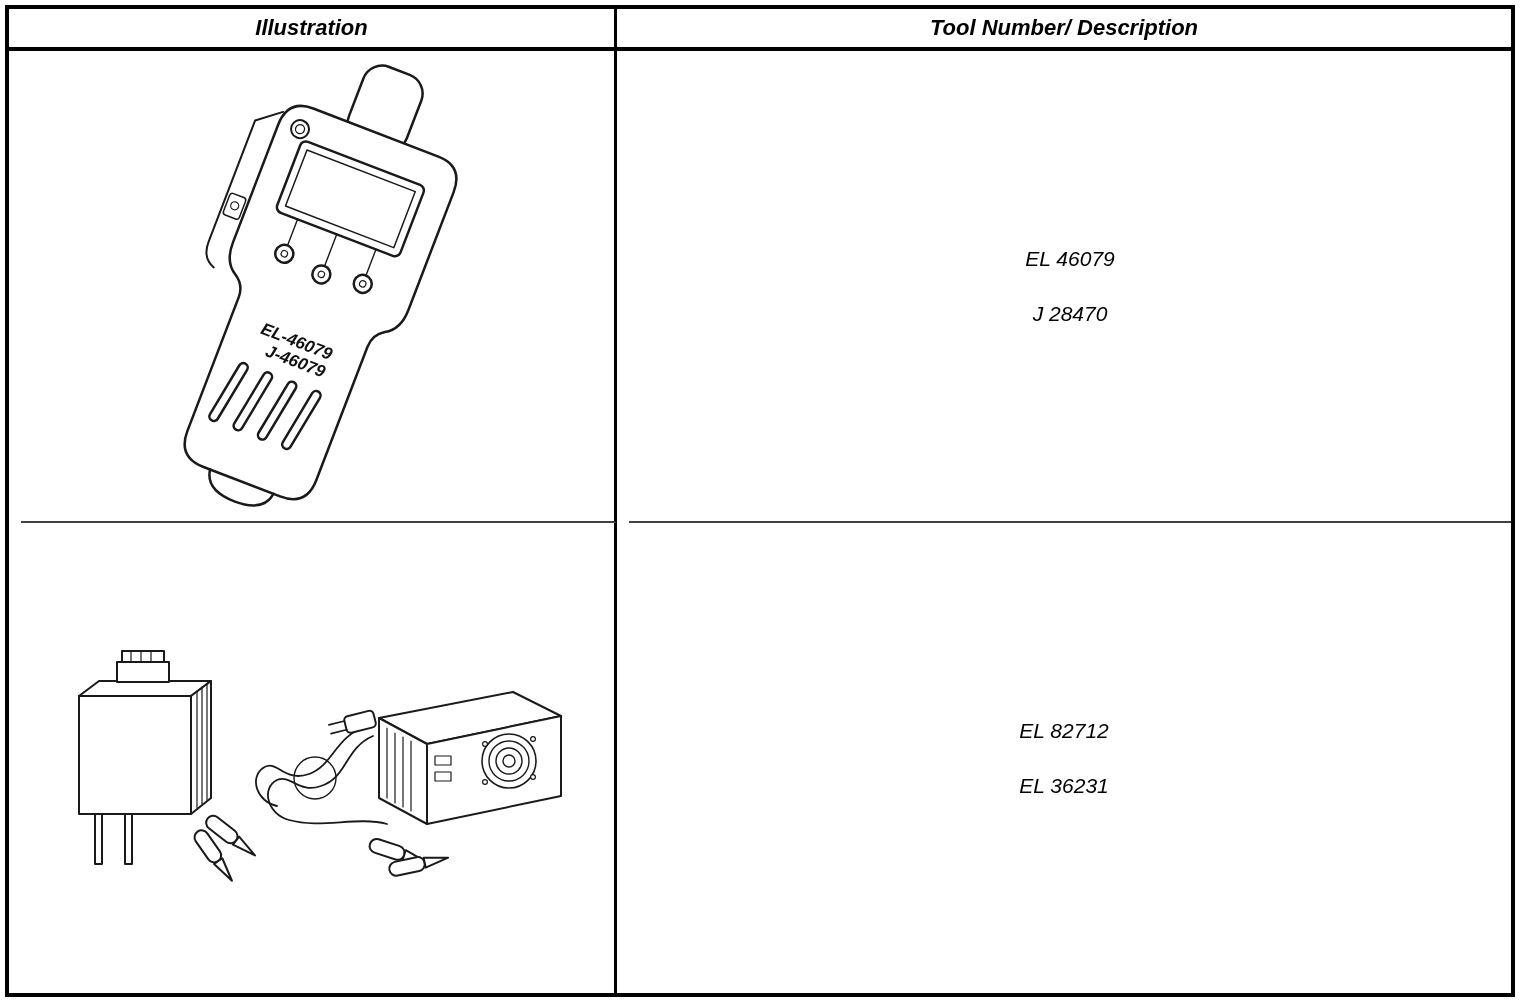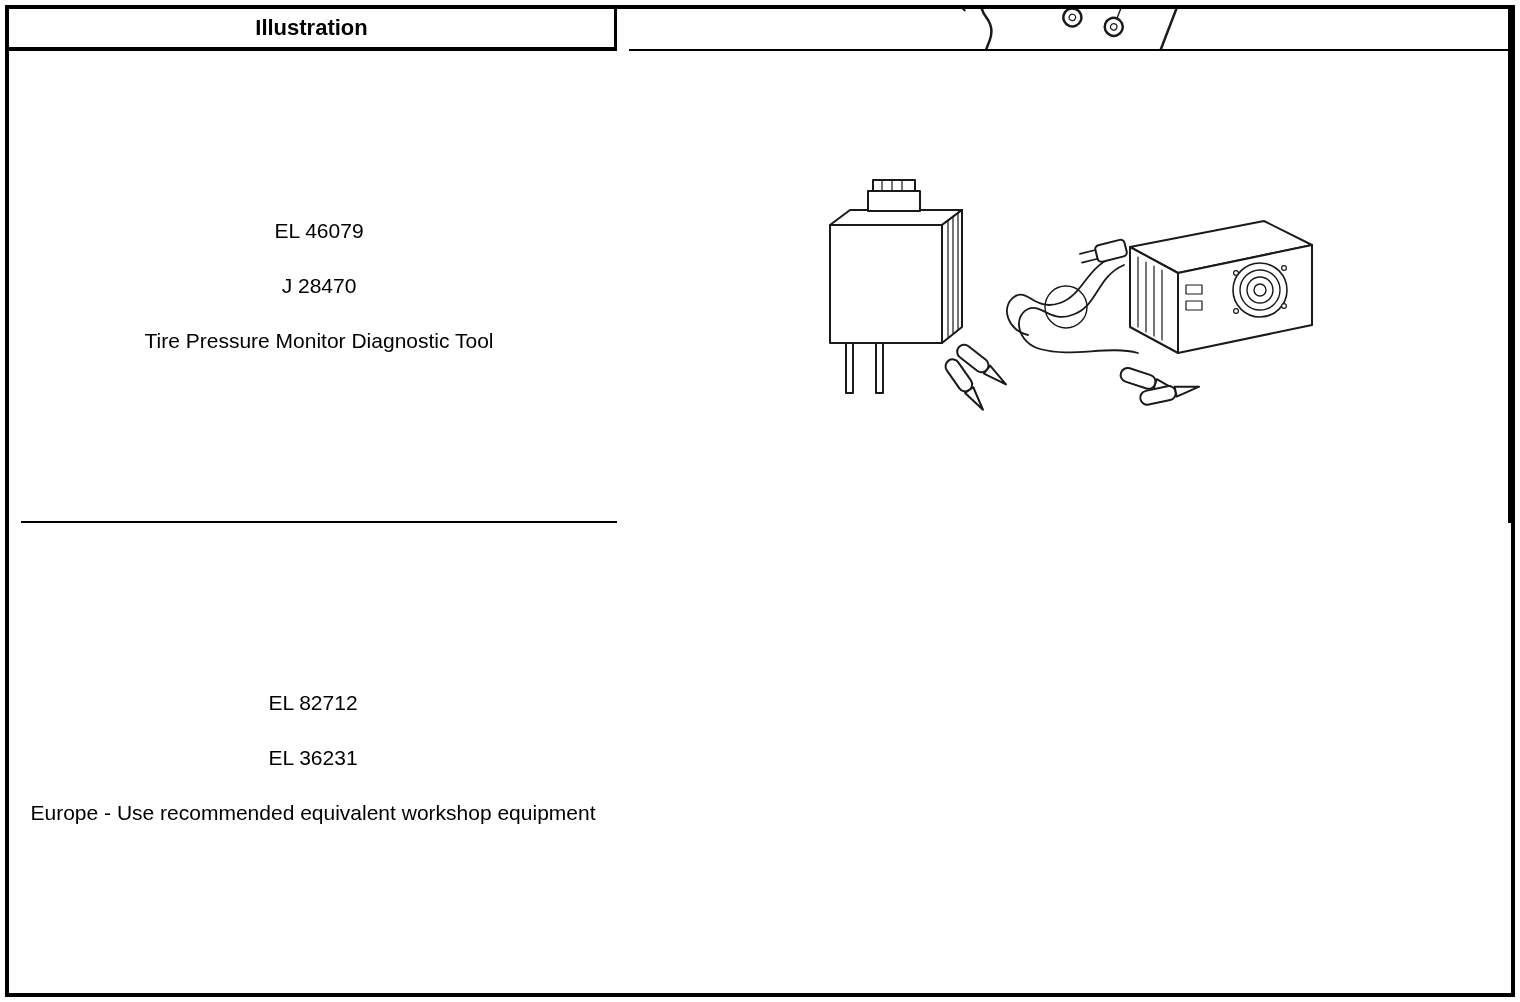--- a/index.html
+++ b/index.html
@@ -22,34 +22,35 @@
     box-sizing: border-box;
     border: 4px solid #000000;
     display: grid;
     grid-template-columns: 608px 1fr;
     grid-template-rows: 42px 472px 1fr;
     background: #ffffff;
   }
   .cell {
     box-sizing: border-box;
     overflow: hidden;
+    font-style: italic;
   }
   .col-left {
     border-right: 3px solid #000000;
   }
   .header-cell {
     display: flex;
     align-items: center;
     justify-content: center;
     font-weight: bold;
     font-size: 22px;
     border-bottom: 4px solid #000000;
   }
   .row-divide {
-    border-bottom: 2px solid #000000;
+    border-bottom: 2px solid #404040;
     margin-left: 12px;
   }
   .illus-cell {
     display: flex;
     align-items: center;
     justify-content: center;
   }
   .desc-cell {
     display: flex;
     flex-direction: column;
@@ -70,20 +71,21 @@
     font-family: "Liberation Sans", sans-serif;
   }
 </style>
 </head>
 <body>
 
 <div class="frame">
   <div class="table">
 
     <div class="cell col-left header-cell">Illustration</div>
+    <div class="cell header-cell">Tool Number/ Description</div>
 
     <div class="cell col-left row-divide illus-cell">
       <svg width="400" height="465" viewBox="0 0 400 465" aria-hidden="true">
         <g transform="rotate(21 200 232)" stroke="#1a1a1a" fill="#ffffff" stroke-width="2.5" stroke-linejoin="round" stroke-linecap="round">
 
           <rect x="168" y="2" width="62" height="80" rx="20"></rect>
 
           <path d="M105 82 L82 100 L82 230 Q82 247 96 252" fill="none" stroke-width="2"></path>
           <rect x="85" y="176" width="17" height="23" rx="3" stroke-width="1.5"></rect>
           <circle cx="93.5" cy="187" r="4" stroke-width="1.2"></circle>
@@ -116,21 +118,20 @@
           <rect x="176" y="330" width="9" height="66" rx="4.5" transform="rotate(10 180.5 363)"></rect>
           <rect x="202" y="330" width="9" height="66" rx="4.5" transform="rotate(10 206.5 363)"></rect>
           <rect x="228" y="330" width="9" height="66" rx="4.5" transform="rotate(10 232.5 363)"></rect>
         </g>
       </svg>
     </div>
 
     <div class="cell row-divide desc-cell">
       <div class="desc-line">EL 46079</div>
       <div class="desc-line">J 28470</div>
-      <div class="desc-line">Tire Pressure Monitor Diagnostic Tool</div>
     </div>
 
     <div class="cell col-left illus-cell">
       <svg width="510" height="265" viewBox="0 0 510 265" aria-hidden="true">
         <g stroke="#1a1a1a" fill="#ffffff" stroke-width="2" stroke-linejoin="round" stroke-linecap="round">
 
           <path d="M22 70 L42 55 L154 55 L134 70 Z"></path>
           <path d="M134 70 L154 55 L154 172 L134 188 Z"></path>
           <line x1="140" y1="65" x2="140" y2="182" stroke-width="1.2"></line>
           <line x1="145" y1="61" x2="145" y2="178" stroke-width="1.2"></line>
@@ -193,17 +194,16 @@
 
           <rect x="378" y="130" width="16" height="9" stroke-width="1.2"></rect>
           <rect x="378" y="146" width="16" height="9" stroke-width="1.2"></rect>
         </g>
       </svg>
     </div>
 
     <div class="cell desc-cell">
       <div class="desc-line">EL 82712</div>
       <div class="desc-line">EL 36231</div>
-      <div class="desc-line">Europe - Use recommended equivalent workshop equipment</div>
     </div>
 
   </div>
 </div>
 
 </body></html>

